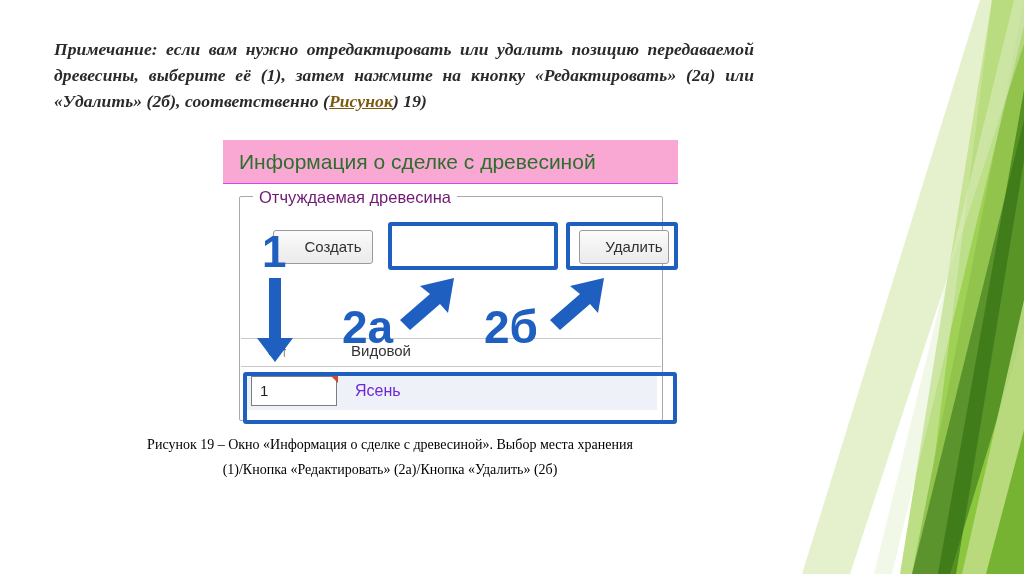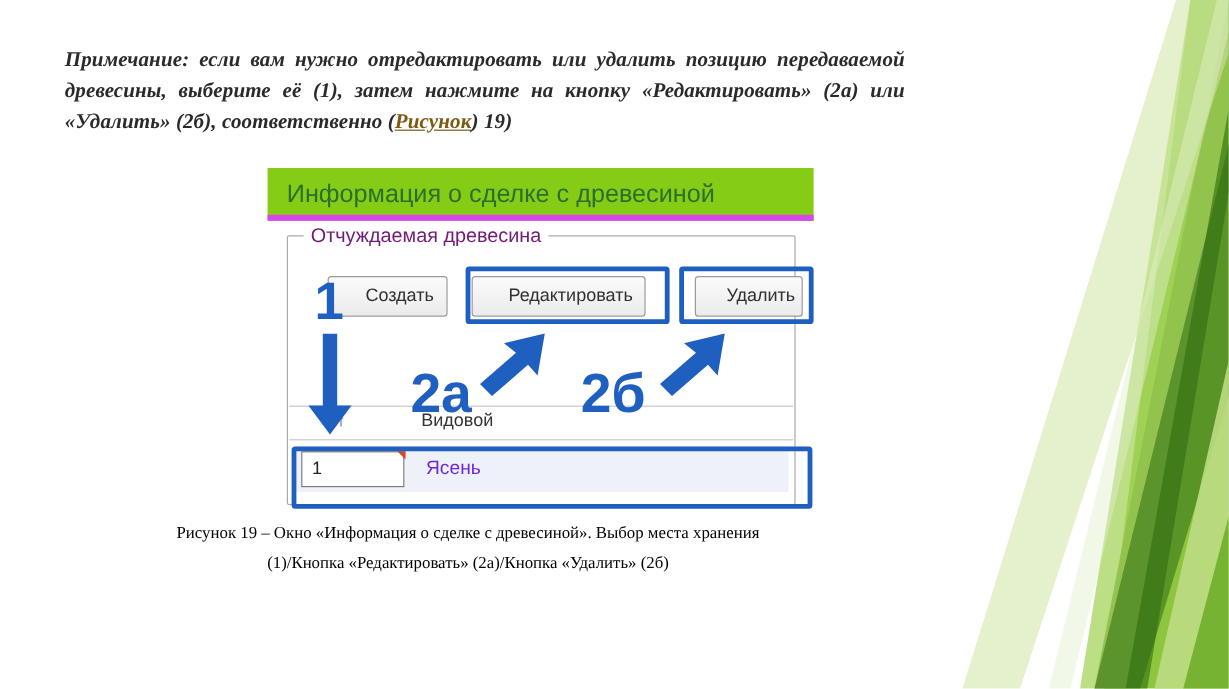--- a/index.html
+++ b/index.html
@@ -59,22 +59,22 @@
     top: 140px;
     width: 455px;
     height: 285px;
   }
   .win-title {
     position: absolute;
     left: 0;
     top: 0;
     width: 455px;
     height: 44px;
-    background: #84cc16;
-    border-bottom: 5px solid #d946ef;
+    background: #f9a8d4;
+    border-bottom: 1px solid #d946ef;
     color: #2c6e2c;
     font-family: "Liberation Sans", sans-serif;
     font-size: 21px;
     line-height: 44px;
     padding-left: 16px;
     box-sizing: border-box;
     white-space: nowrap;
   }
   .group {
     position: absolute;
@@ -255,21 +255,20 @@
   </div>
 
   <div class="figure">
 
     <div class="win-title">Информация о сделке с древесиной</div>
 
     <div class="group"></div>
     <div class="group-legend">Отчуждаемая древесина</div>
 
     <div class="btn btn-create">Создать</div>
-    <div class="btn btn-edit">Редактировать</div>
     <div class="btn btn-delete">Удалить</div>
 
     <div class="tbl-sep"></div>
     <div class="tbl-head th-sort">е ↑</div>
     <div class="tbl-head th-name">Видовой</div>
     <div class="tbl-sep2"></div>
 
     <div class="row">
       <div class="row-cell-num">1</div>
       <div class="row-marker"></div>

